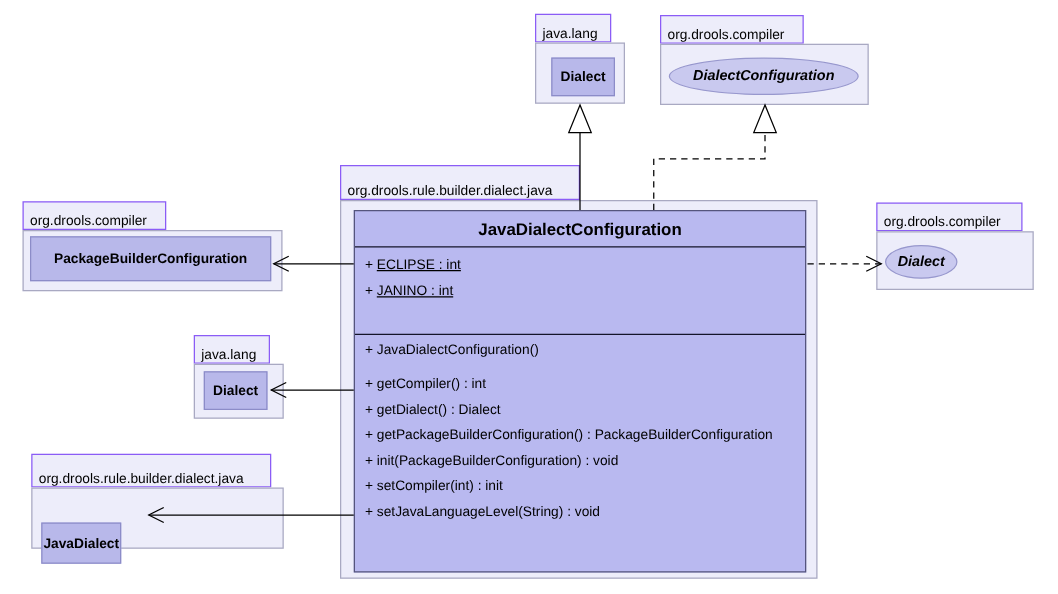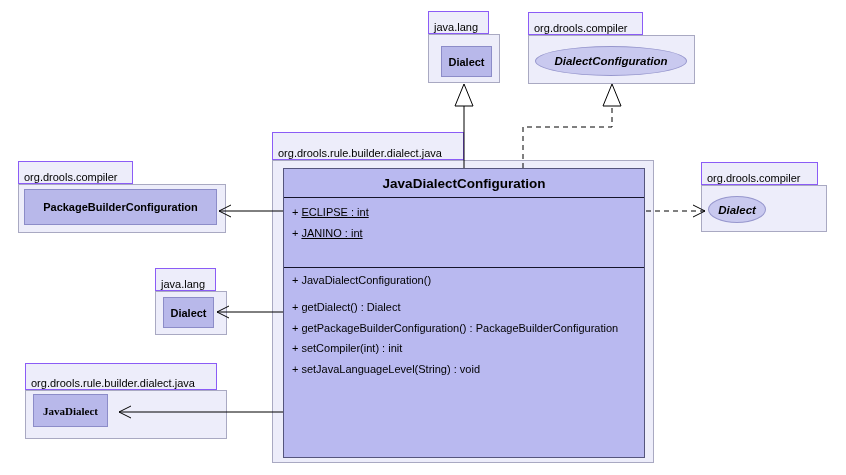--- a/index.html
+++ b/index.html
@@ -75,22 +75,24 @@
   <div class="mainclass">
     <div class="mc-header">
       <span>JavaDialectConfiguration</span>
     </div>
     <div class="mc-fields">
       <div class="member"><span class="vis">+</span><span class="u">ECLIPSE : int</span></div>
       <div class="member"><span class="vis">+</span><span class="u">JANINO : int</span></div>
     </div>
     <div class="mc-methods">
       <div class="member ctor"><span class="vis">+</span><span>JavaDialectConfiguration()</span></div>
+      <div class="member"><span class="vis">+</span><span>getCompiler() : int</span></div>
       <div class="member"><span class="vis">+</span><span>getDialect() : Dialect</span></div>
       <div class="member"><span class="vis">+</span><span>getPackageBuilderConfiguration() : PackageBuilderConfiguration</span></div>
+      <div class="member"><span class="vis">+</span><span>init(PackageBuilderConfiguration) : void</span></div>
       <div class="member"><span class="vis">+</span><span>setCompiler(int) : init</span></div>
       <div class="member"><span class="vis">+</span><span>setJavaLanguageLevel(String) : void</span></div>
     </div>
   </div>
 
   <div class="tab" style="left:18px;top:161px;width:115px;height:23px;">
     <span>org.drools.compiler</span>
   </div>
   <div class="pkgbody" style="left:18px;top:184px;width:208px;height:49px;"></div>
   <div class="clsbox" style="left:24px;top:189px;width:193px;height:36px;text-align:right;">
@@ -102,21 +104,21 @@
   </div>
   <div class="pkgbody" style="left:155px;top:291px;width:72px;height:44px;"></div>
   <div class="clsbox" style="left:163px;top:297px;width:51px;height:31px;">
     <span>Dialect</span>
   </div>
 
   <div class="tab" style="left:25px;top:363px;width:192px;height:27px;">
     <span>org.drools.rule.builder.dialect.java</span>
   </div>
   <div class="pkgbody" style="left:25px;top:390px;width:202px;height:49px;"></div>
-  <div class="clsbox" style="left:33px;top:394px;width:75px;height:33px;font-family:Liberation Serif, serif;">
+  <div class="clsbox" style="left:33px;top:418px;width:64px;height:33px;">
     <span>JavaDialect</span>
   </div>
 
   <div class="tab" style="left:701px;top:162px;width:117px;height:23px;">
     <span>org.drools.compiler</span>
   </div>
   <div class="pkgbody" style="left:701px;top:185px;width:126px;height:47px;"></div>
   <div class="iface" style="left:708px;top:196px;width:58px;height:27px;">
     <span>Dialect</span>
   </div>

